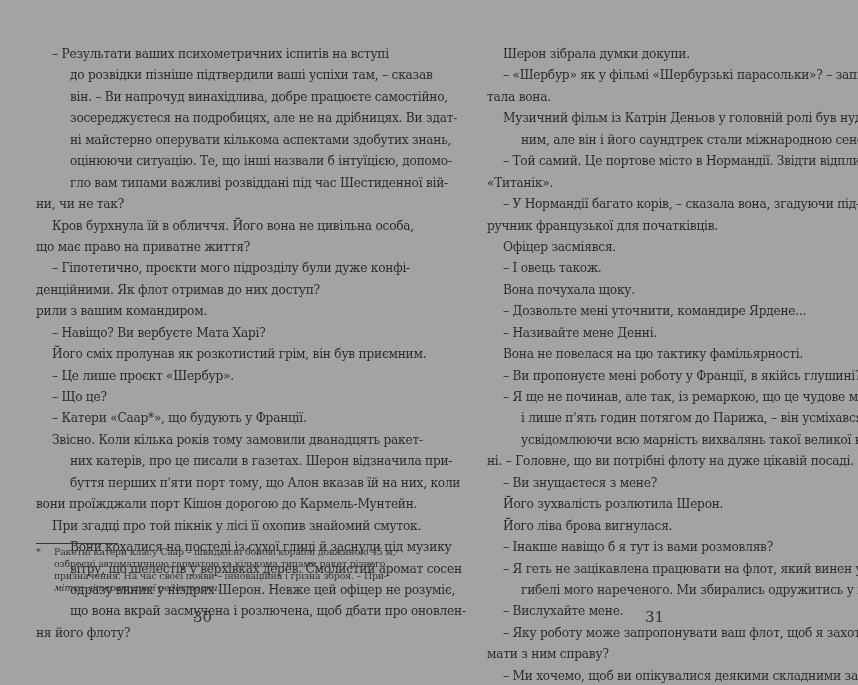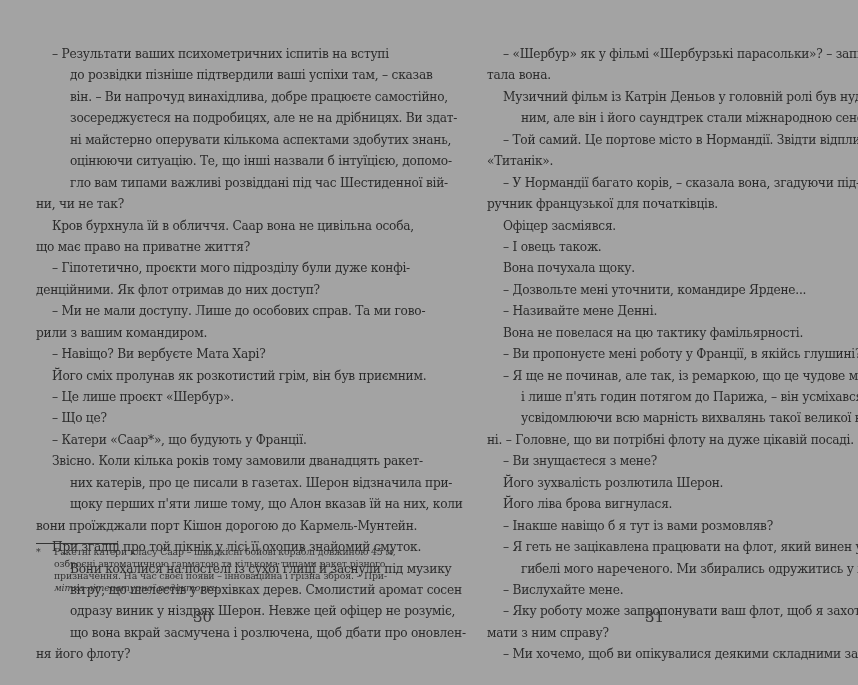--- a/index.html
+++ b/index.html
@@ -33,34 +33,33 @@
 <div class="spread">
   <div class="page page-left" id="left-page">
       <div class="line ind j">– Результати ваших психометричних іспитів на вступі</div>
       <div class="line j">до розвідки пізніше підтвердили ваші успіхи там, – сказав</div>
       <div class="line j">він. – Ви напрочуд винахідлива, добре працюєте самостійно,</div>
       <div class="line j">зосереджуєтеся на подробицях, але не на дрібницях. Ви здат-</div>
       <div class="line j">ні майстерно оперувати кількома аспектами здобутих знань,</div>
       <div class="line j">оцінюючи ситуацію. Те, що інші назвали б інтуїцією, допомо-</div>
       <div class="line j">гло вам типами важливі розвіддані під час Шестиденної вій-</div>
       <div class="line last">ни, чи не так?</div>
-      <div class="line ind j">Кров бурхнула їй в обличчя. Саар вона не цивільна особа,</div>
+      <div class="line ind j">Кров бурхнула їй в обличчя. Його вона не цивільна особа,</div>
       <div class="line last">що має право на приватне життя?</div>
       <div class="line ind j">– Гіпотетично, проєкти мого підрозділу були дуже конфі-</div>
       <div class="line last">денційними. Як флот отримав до них доступ?</div>
-      <div class="line ind j">– Ми не мали доступу. Лише до особових справ. Та ми гово-</div>
       <div class="line last">рили з вашим командиром.</div>
       <div class="line ind last">– Навіщо? Ви вербуєте Мата Харі?</div>
       <div class="line ind last">Його сміх пролунав як розкотистий грім, він був приємним.</div>
       <div class="line ind last">– Це лише проєкт «Шербур».</div>
       <div class="line ind last">– Що це?</div>
       <div class="line ind last">– Катери «Саар*», що будують у Франції.</div>
       <div class="line ind j">Звісно. Коли кілька років тому замовили дванадцять ракет-</div>
       <div class="line j">них катерів, про це писали в газетах. Шерон відзначила при-</div>
-      <div class="line j">щоку перших п'яти лише тому, що Алон вказав їй на них, коли</div>
+      <div class="line j">буття перших п'яти порт тому, що Алон вказав їй на них, коли</div>
       <div class="line last">вони проїжджали порт Кішон дорогою до Кармель-Мунтейн.</div>
       <div class="line ind j">При згадці про той пікнік у лісі її охопив знайомий смуток.</div>
       <div class="line j">Вони кохалися на постелі із сухої глиці й заснули під музику</div>
       <div class="line j">вітру, що шелестів у верхівках дерев. Смолистий аромат сосен</div>
       <div class="line j">одразу виник у ніздрях Шерон. Невже цей офіцер не розуміє,</div>
       <div class="line j">що вона вкрай засмучена і розлючена, щоб дбати про оновлен-</div>
       <div class="line last">ня його флоту?</div>
     </div>
   <div class="rule"></div>
   <div class="footnote">
@@ -68,20 +67,21 @@
     <div class="fn-body" id="fn-body">
         <div class="fn-line j">Ракетні катери класу Саар – швидкісні бойові кораблі довжиною 45 м,</div>
         <div class="fn-line j">озброєні автоматичною гарматою та кількома типами ракет різного</div>
         <div class="fn-line j">призначення. На час своєї появи – інноваційна і грізна зброя. – При-</div>
         <div class="fn-line"><i>мітка літературної редакторки.</i></div>
       </div>
   </div>
   <div class="page-num pn-left">30</div>
 
   <div class="page page-right" id="right-page">
+      <div class="line ind last">Шерон зібрала думки докупи.</div>
       <div class="line ind j">– «Шербур» як у фільмі «Шербурзькі парасольки»? – запи-</div>
       <div class="line last">тала вона.</div>
       <div class="line ind j">Музичний фільм із Катрін Деньов у головній ролі був нуд-</div>
       <div class="line j">ним, але він і його саундтрек стали міжнародною сенсацією.</div>
       <div class="line ind j">– Той самий. Це портове місто в Нормандії. Звідти відплив</div>
       <div class="line last">«Титанік».</div>
       <div class="line ind j">– У Нормандії багато корів, – сказала вона, згадуючи під-</div>
       <div class="line last">ручник французької для початківців.</div>
       <div class="line ind last">Офіцер засміявся.</div>
       <div class="line ind last">– І овець також.</div>

